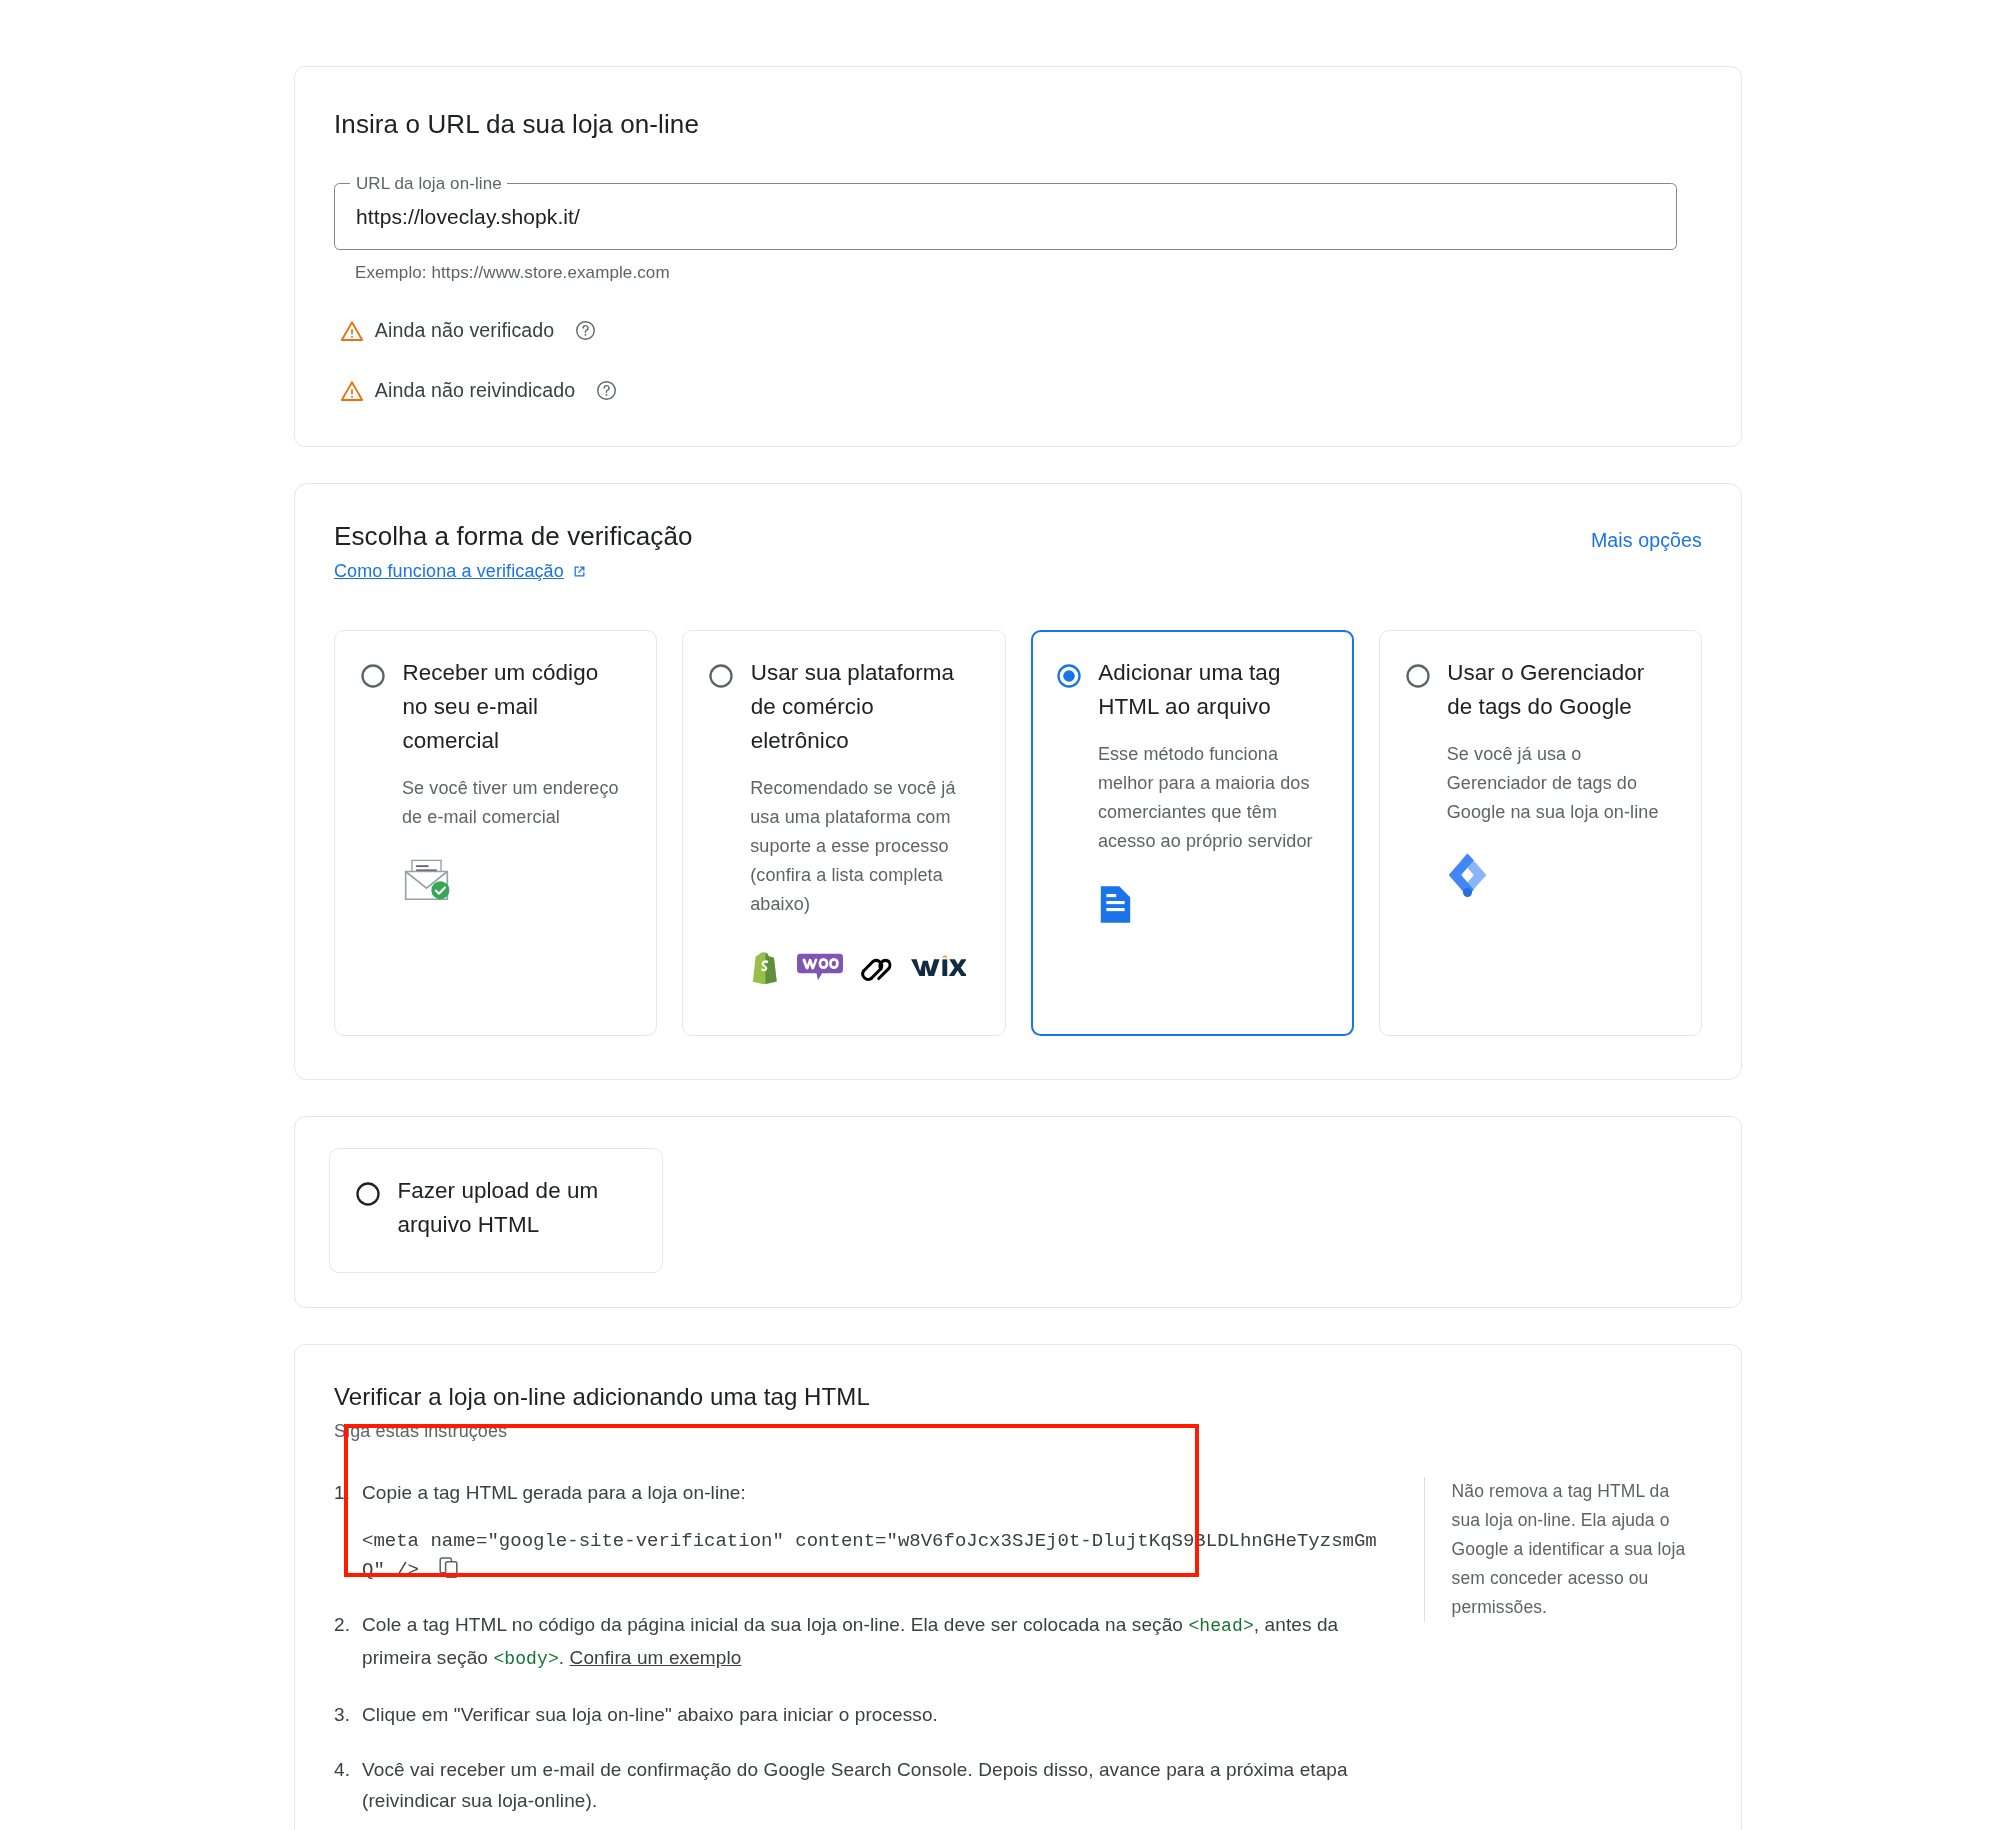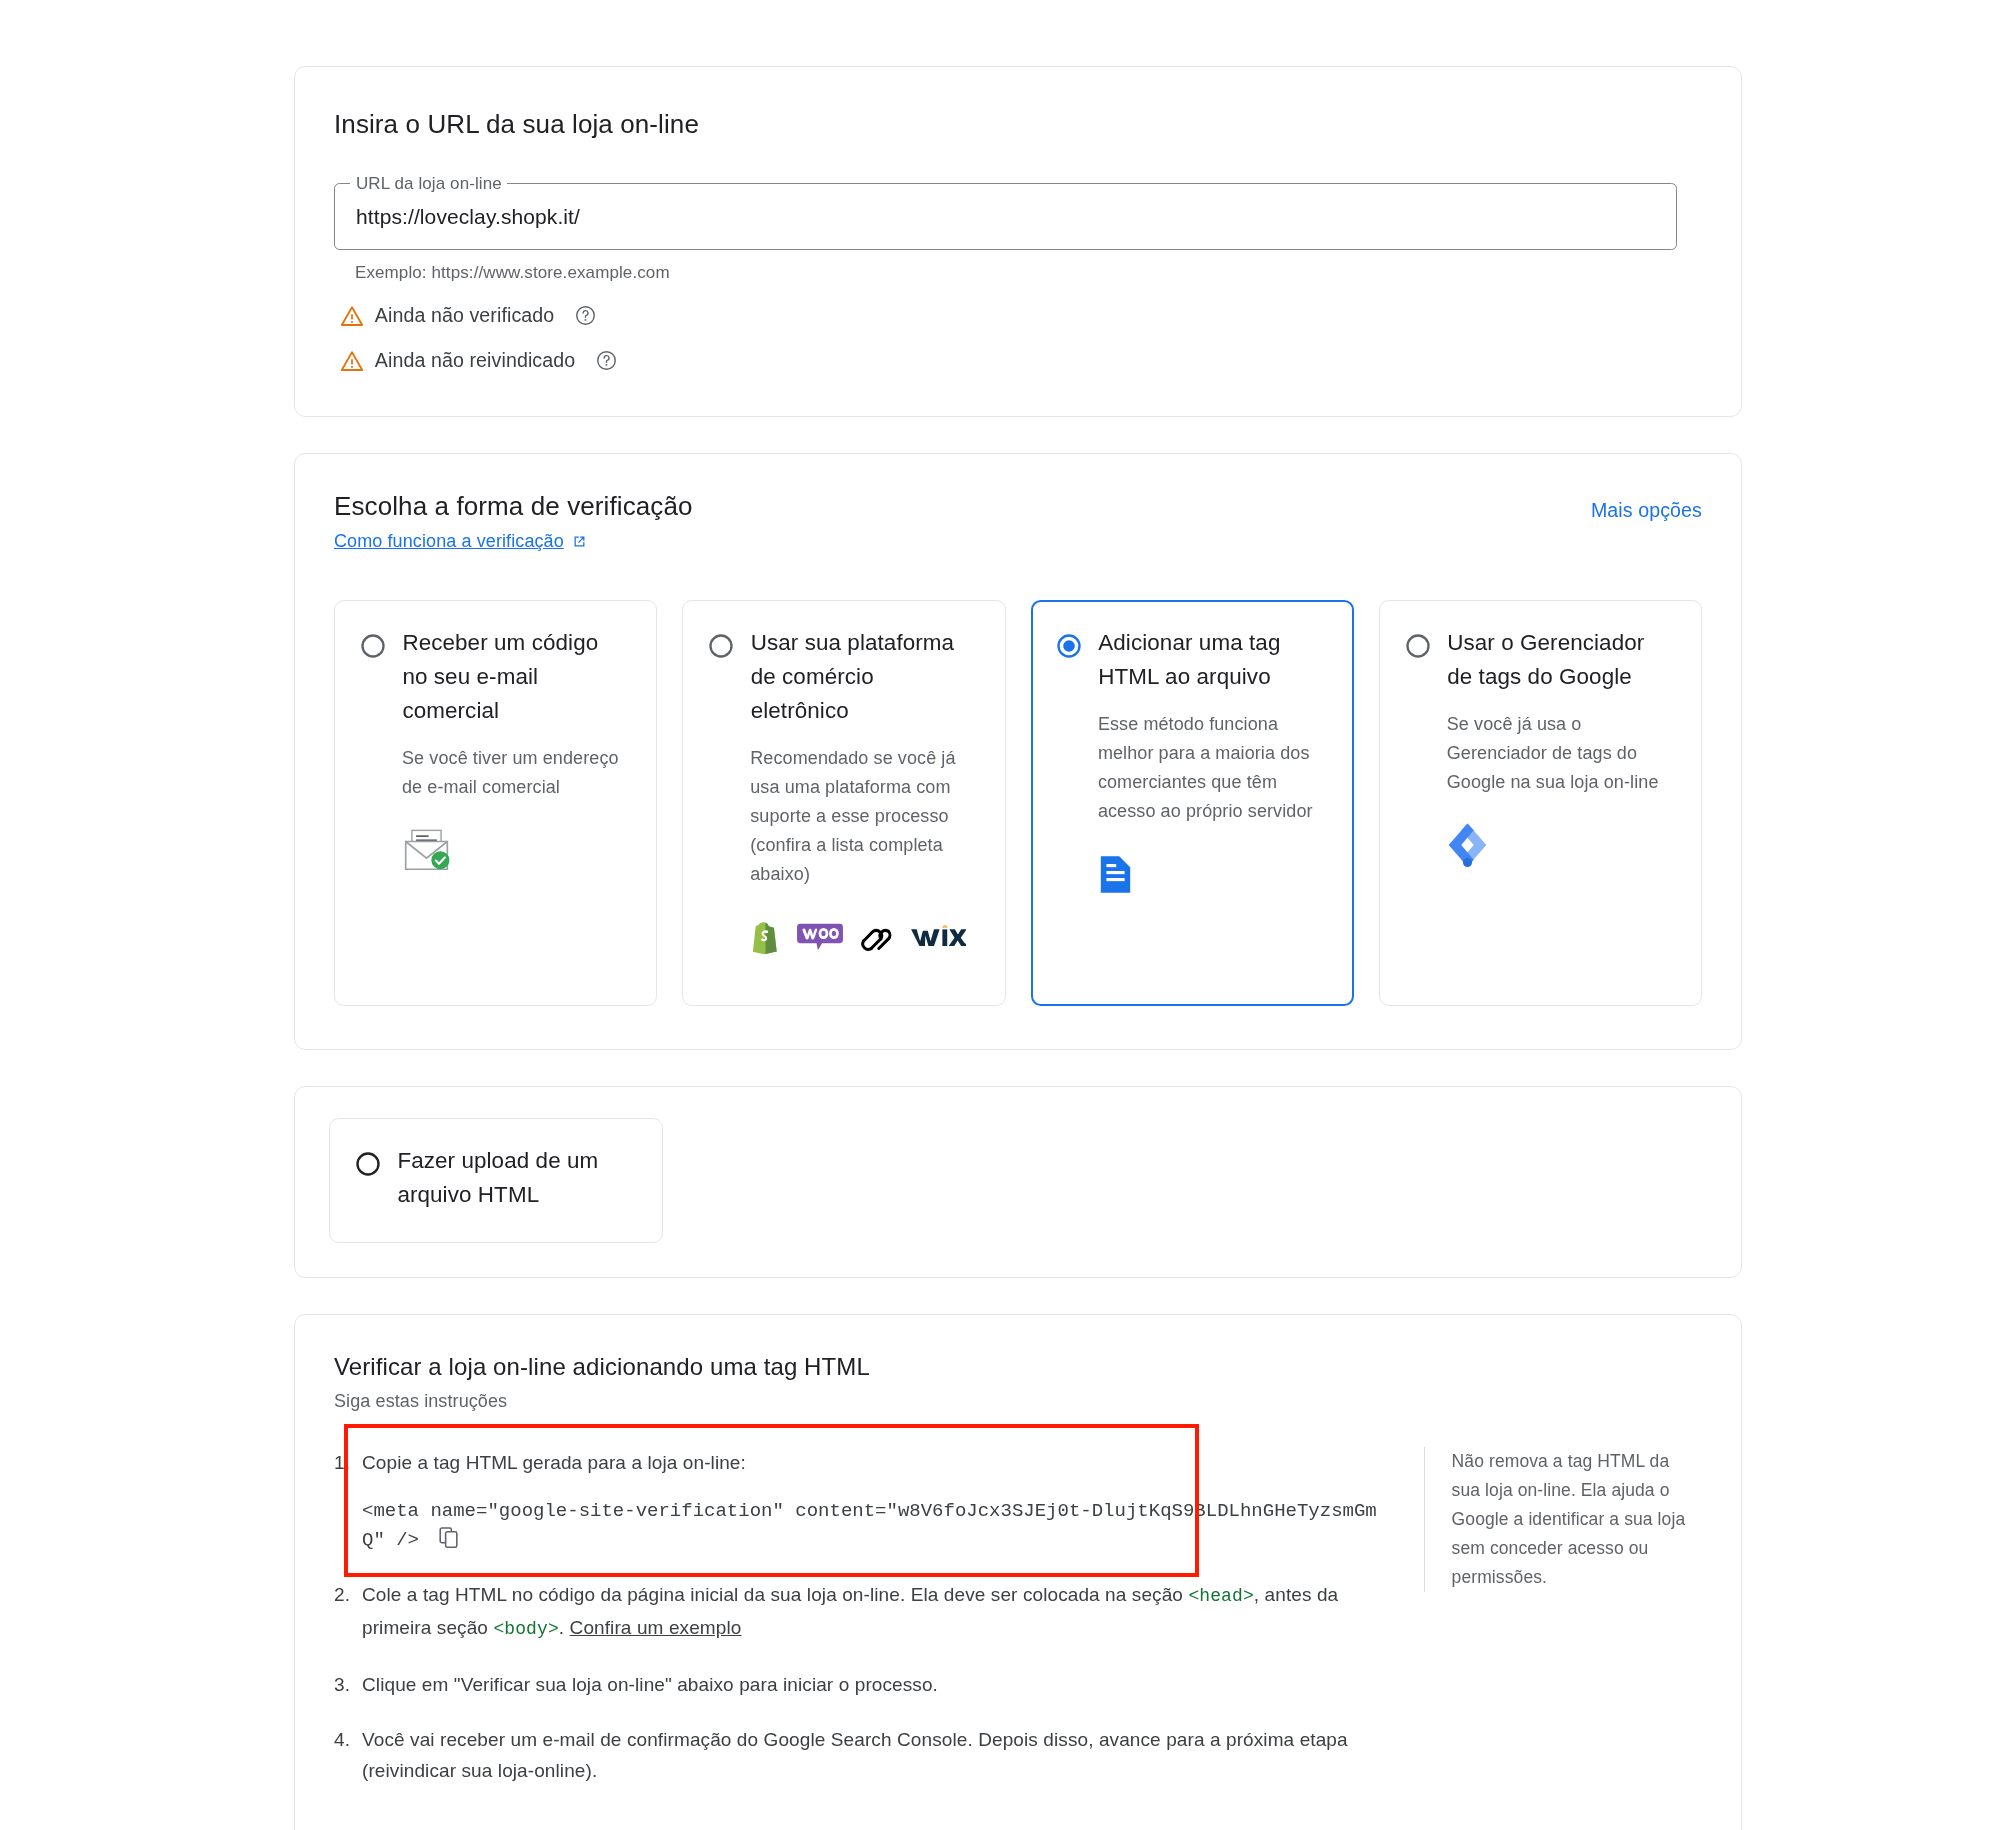--- a/index.html
+++ b/index.html
@@ -78,34 +78,34 @@
   .field-hint {
     margin-top: 12.6px;
     margin-left: 21px;
     font-size: 17px;
     color: #5f6368;
     letter-spacing: 0.1px;
   }
   .status-row {
     display: flex;
     align-items: center;
-    margin-top: 21px;
+    margin-top: 36px;
     margin-left: 5.6px;
     gap: 11.2px;
   }
   .status-row .txt {
     font-size: 19.6px;
     color: #3c4043;
     letter-spacing: 0.1px;
   }
   .ico-warn { width: 24px; height: 24px; flex: 0 0 auto; display:block; }
   .ico-help { width: 21px; height: 21px; flex: 0 0 auto; display:block; margin-left: 9.8px; }
 
   
-  .sec-methods { padding: 36px 39px 43px 39px; position: relative; }
+  .sec-methods { padding: 36px 39px 43px 39px; position: relative; border-radius: 13px; }
   .methods-head {
     display: flex;
     justify-content: space-between;
     align-items: flex-start;
   }
   .methods-link {
     display: inline-flex;
     align-items: center;
     gap: 7px;
     margin-top: 9.8px;

